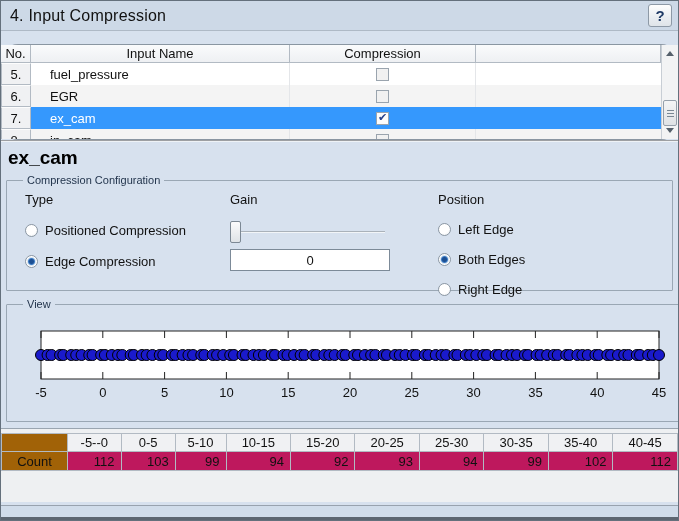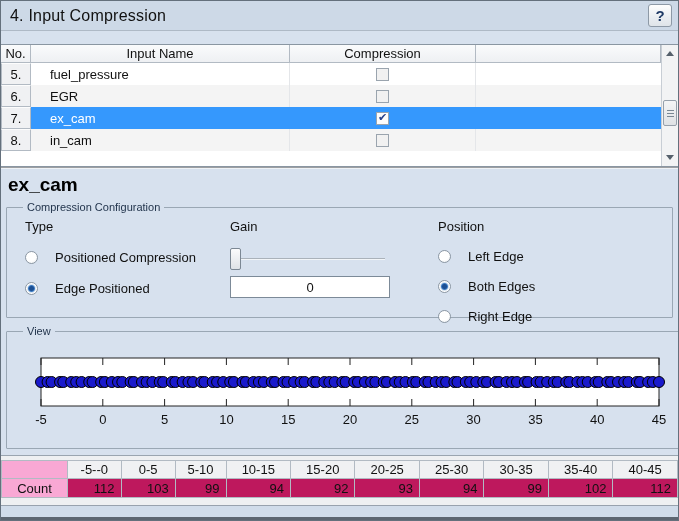--- a/index.html
+++ b/index.html
@@ -20,21 +20,21 @@
   .titlebar .title { font-size:16px; color:#111; letter-spacing:0.2px; flex:1; }
   .help-btn {
     width:24px; height:23px;
     border:1px solid #8d99a6; border-radius:3px;
     background:linear-gradient(#fefefe,#e9edf1 60%,#dfe4e9);
     color:#1e3a66; font-size:15px; font-weight:bold; line-height:20px;
     text-align:center; cursor:default;
   }
   .substrip { height:13px; background:#d7e1ee; }
   
-  .table-outer { height:123px; display:flex; border-top:1px solid #8a96a2; border-bottom:1px solid #8a96a2; background:#fff; }
+  .table-outer { height:96px; display:flex; border-top:1px solid #8a96a2; border-bottom:1px solid #8a96a2; background:#fff;border-radius:17px; }
   .table-grid { flex:1; display:flex; flex-direction:column; overflow:hidden; }
   .thead { display:flex; height:18px; }
   .thead .hcell {
     background:linear-gradient(#fafbfc,#eef0f3);
     border-right:1px solid #b2bac3; border-bottom:1px solid #b2bac3;
     font-size:13px; color:#111; text-align:center; line-height:17px;
   }
   .c-num { width:30px; flex:none; }
   .c-name { width:259px; flex:none; }
   .c-chk { width:186px; flex:none; }
@@ -80,21 +80,21 @@
     border:1px solid #9aa7b4; border-radius:1px;
     margin:0 5px; padding:2px 8px 4px 8px; position:relative;
   }
   fieldset.group legend { font-size:11px; color:#23354d; padding:0 4px; margin-left:8px; }
   .config { height:117px; }
   .cols { position:relative; height:100%; }
   .col-label { font-size:13px; color:#111; }
   .type-col { position:absolute; left:10px; top:4px; }
   .gain-col { position:absolute; left:215px; top:4px; width:162px; }
   .pos-col  { position:absolute; left:423px; top:4px; }
-  .radio-item { display:flex; align-items:center; gap:17px; margin-top:16px; }
+  .radio-item { display:flex; align-items:center; gap:7px; margin-top:16px; }
   .pos-col .radio-item { margin-top:15px; }
   .radio {
     width:13px; height:13px; border-radius:50%;
     border:1px solid #8b97a3; background:radial-gradient(circle at 40% 35%, #ffffff 55%, #e4e8ec);
     flex:none;
   }
   .radio.on { background:radial-gradient(circle at 50% 50%, #1c4f93 0 2px, #3d7cc4 3px, #d8e4f0 4px, #ffffff 5px); }
   .radio-label { font-size:13px; color:#111; }
   .slider { position:relative; height:22px; margin-top:14px; width:155px; }
   .slider-track { position:absolute; left:0; right:0; top:10px; height:2px; background:#aab2ba; border-bottom:1px solid #f2f5f8; }
@@ -110,21 +110,21 @@
   .view-group { height:124px; margin-top:7px !important; }
   
   .plot-wrap { padding-top:14px; }
   .plot-wrap svg { display:block; }
   
   .count-area { height:74px; background:#eef0f2; border-top:1px solid #9aa5b0; margin-top:6px; padding-top:4px; }
   table.count { border-collapse:collapse; width:100%; background:#fff; }
   table.count th, table.count td { border:1px solid #b2bac3; font-weight:normal; font-size:13px; color:#111; }
   table.count th { background:#f0f1f3; height:18px; text-align:center; }
   table.count td { background:#be185d; height:19px; text-align:right; padding-right:6px; }
-  table.count .corner, table.count .rowlabel { background:#f9a8d4; text-align:center; padding-right:0; }
+  table.count .corner, table.count .rowlabel { background:#a16207; text-align:center; padding-right:0; }
   table.count .rowlabel { width:66px; }
   
   .bottom-strip { position:absolute; left:0; right:0; bottom:3px; height:12px; background:#d0dcea; border-top:1px solid #98a2ae; }
   .bottom-edge { position:absolute; left:0; right:0; bottom:0; height:3px; background:#5c6671; }
 </style>
 </head>
 <body>
 
 <div class="window">
 
@@ -204,21 +204,21 @@
     <div class="cols">
       <div class="type-col">
         <div class="col-label">Type</div>
         <div id="type-radios">
             <div class="radio-item">
               <span class="radio"></span>
               <span class="radio-label">Positioned Compression</span>
             </div>
             <div class="radio-item">
               <span class="radio on"></span>
-              <span class="radio-label">Edge Positioned</span>
+              <span class="radio-label">Edge Compression</span>
             </div>
           </div>
       </div>
       <div class="gain-col">
         <div class="col-label">Gain</div>
         <div class="slider">
           <div class="slider-track"></div>
           <div class="slider-thumb"></div>
         </div>
         <input class="gain-input" value="0" style="">

